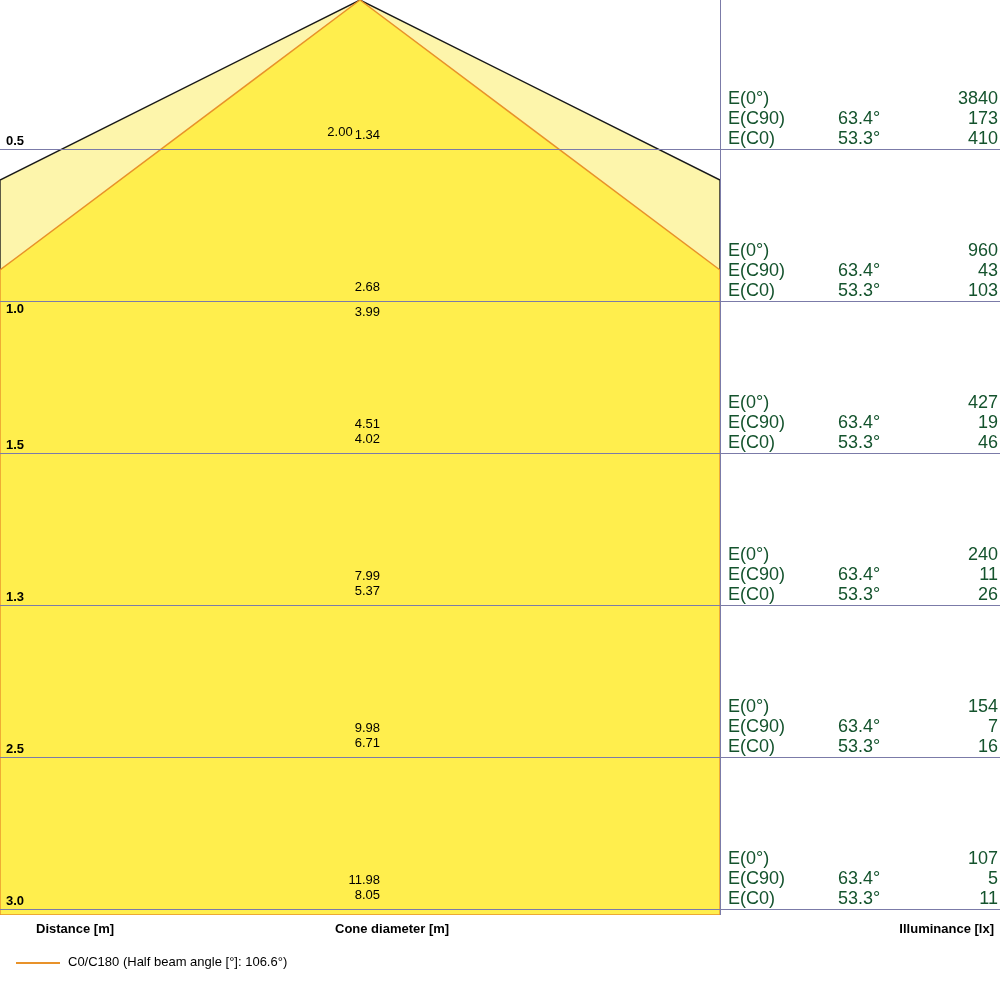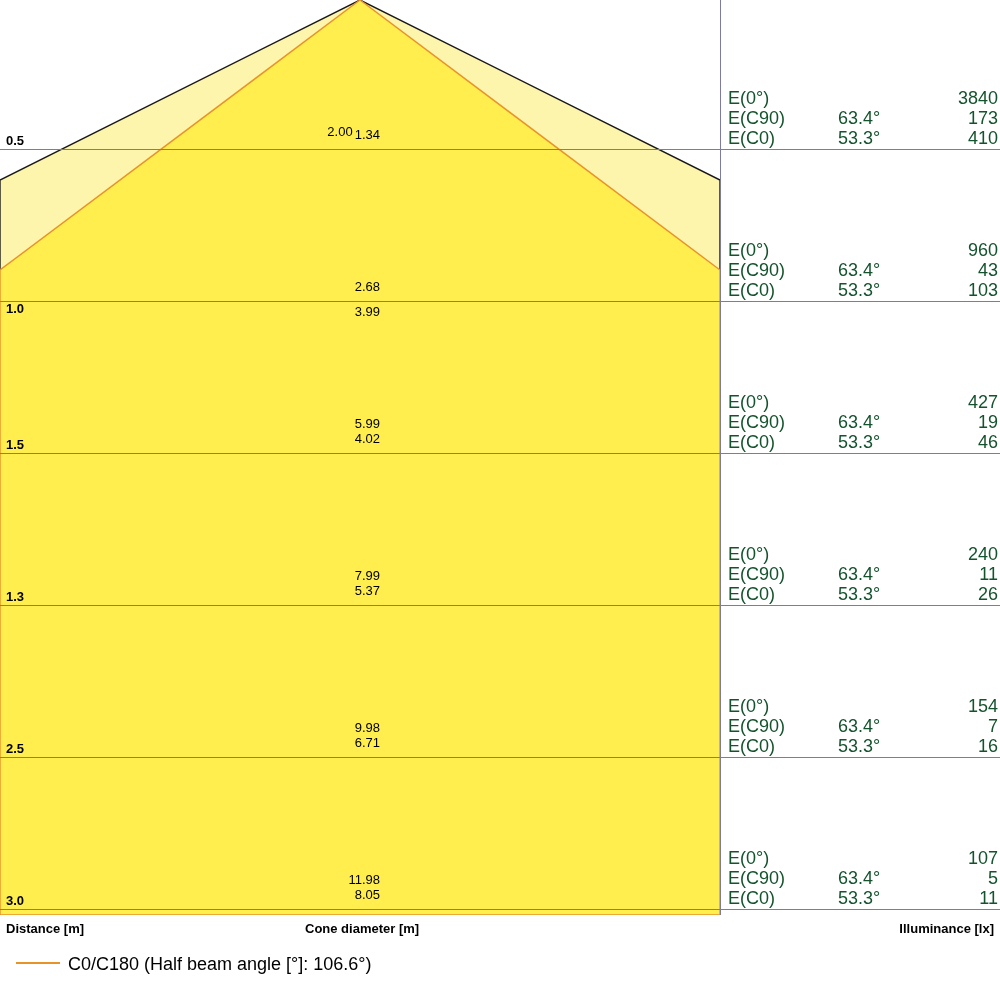--- a/index.html
+++ b/index.html
@@ -96,31 +96,32 @@
     top: 918px;
     width: 1000px;
     height: 26px;
   }
   .caption {
     position: absolute;
     font-size: 13px;
     font-weight: bold;
     color: #000;
     top: 3px;
+    margin-left: 30px;
   }
   #caption-distance { left: 6px; }
   #caption-cone { left: 305px; }
   #caption-illum { right: 6px; }
   
   #legend {
     position: absolute;
     left: 0;
     top: 952px;
     width: 1000px;
-    font-size: 18px;
+    font-size: 13px;
   }
   .legend-item {
     position: relative;
     height: 22px;
   }
   .legend-swatch {
     position: absolute;
     left: 16px;
     top: 10px;
     width: 44px;
@@ -162,21 +163,21 @@
     <div class="dist-label" style="top:590px;">1.3</div>
     <div class="dist-label" style="top:742px;">2.5</div>
     <div class="dist-label" style="top:894px;">3.0</div>
 
     <div class="cone-label" style="left:300px; top:124px;text-align:center;">2.00</div>
     <div class="cone-label" style="left:300px; top:127px;">1.34</div>
 
     <div class="cone-label" style="left:300px; top:264px;margin-top:40px;">3.99</div>
     <div class="cone-label" style="left:300px; top:279px;">2.68</div>
 
-    <div class="cone-label" style="left:300px; top:416px;">5.99</div>
+    <div class="cone-label" style="left:300px; top:416px;">4.51</div>
     <div class="cone-label" style="left:300px; top:431px;">4.02</div>
 
     <div class="cone-label" style="left:300px; top:568px;">7.99</div>
     <div class="cone-label" style="left:300px; top:583px;">5.37</div>
 
     <div class="cone-label" style="left:300px; top:720px;">9.98</div>
     <div class="cone-label" style="left:300px; top:735px;">6.71</div>
 
     <div class="cone-label" style="left:300px; top:872px;">11.98</div>
     <div class="cone-label" style="left:300px; top:887px;">8.05</div>

